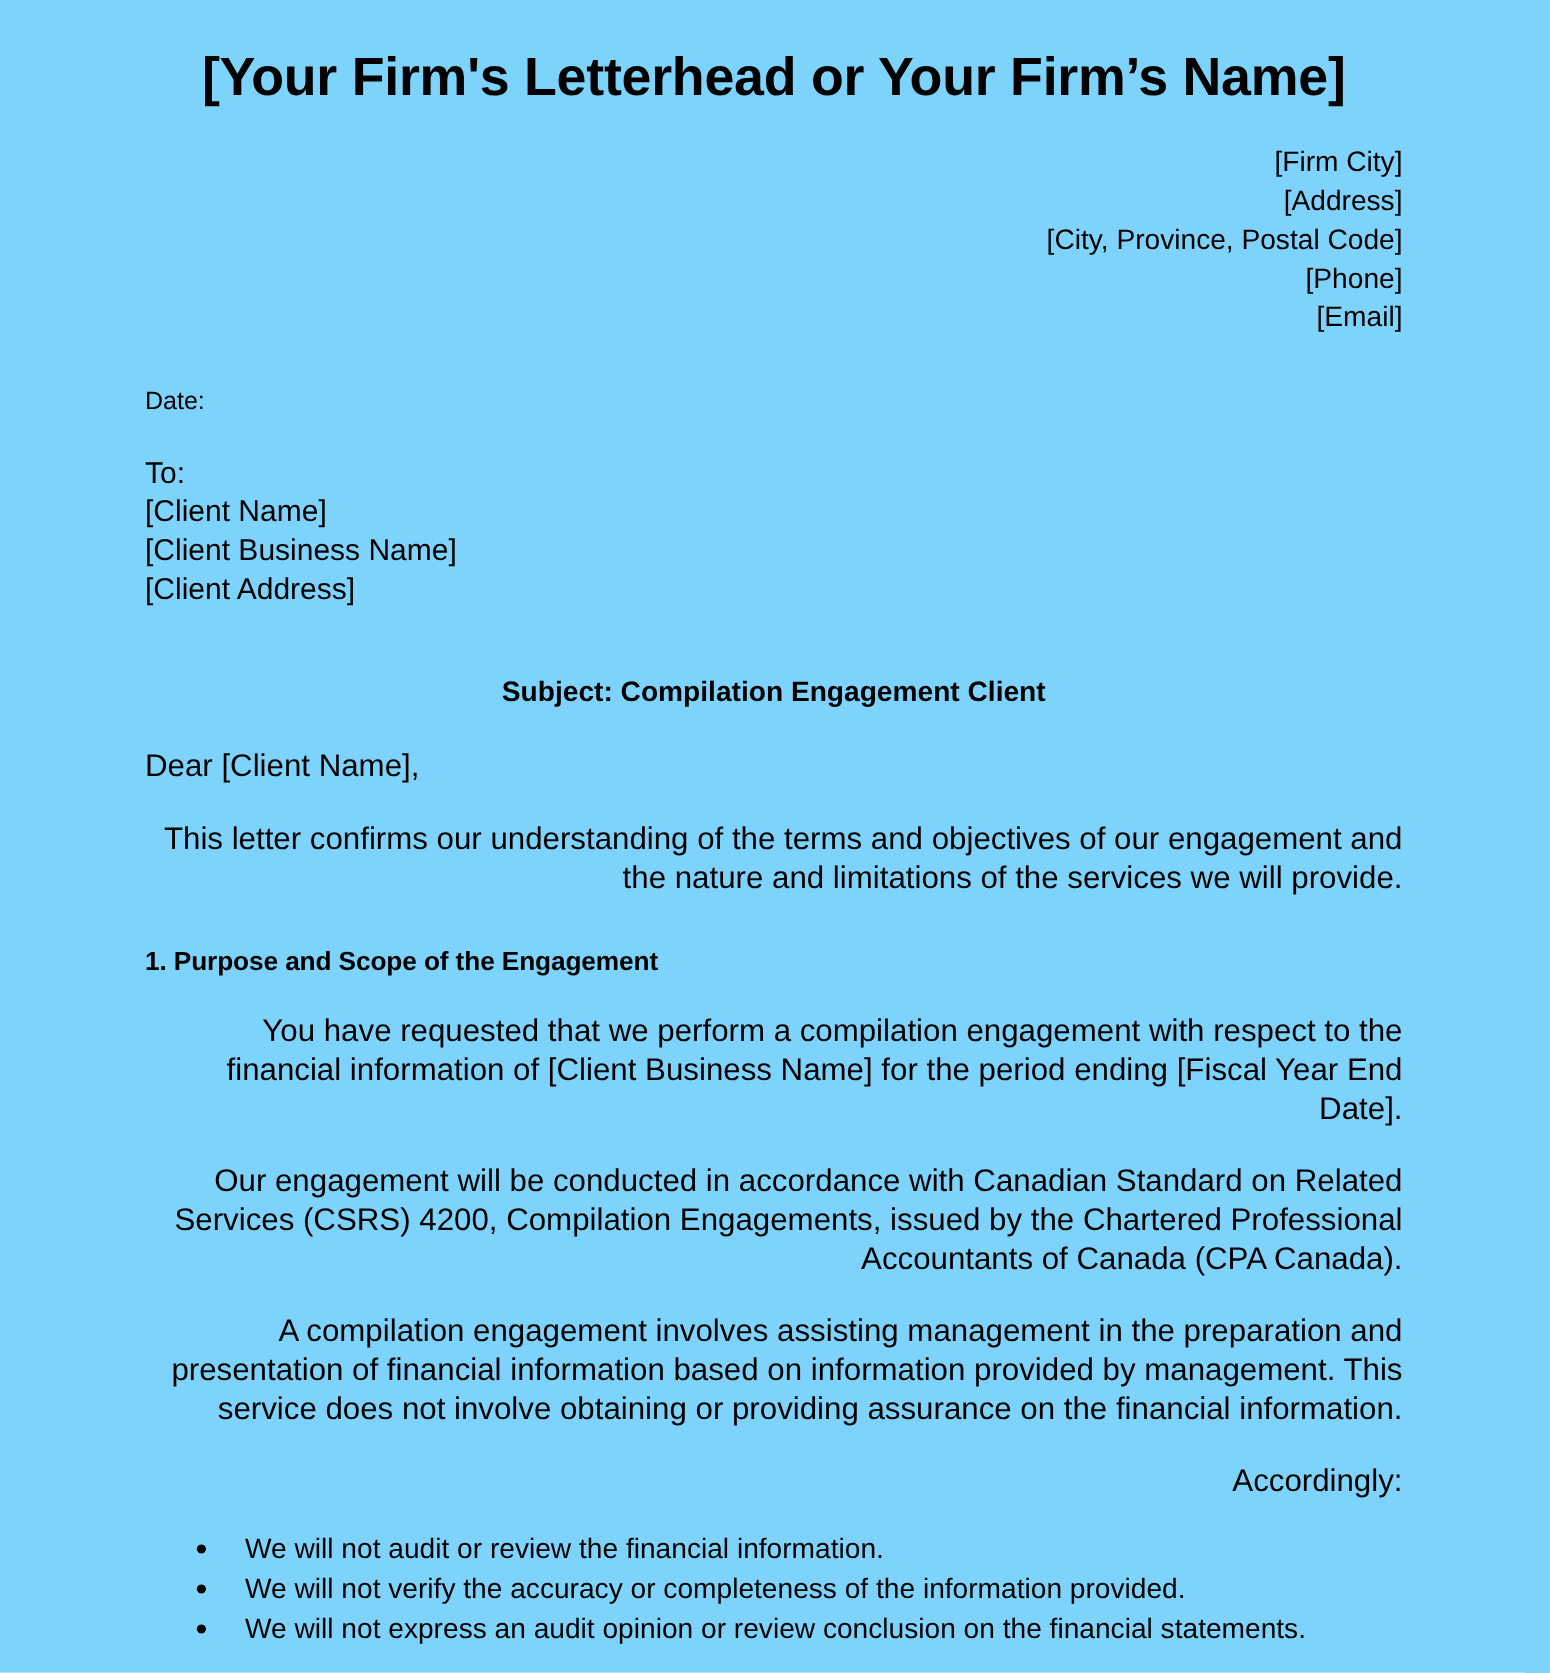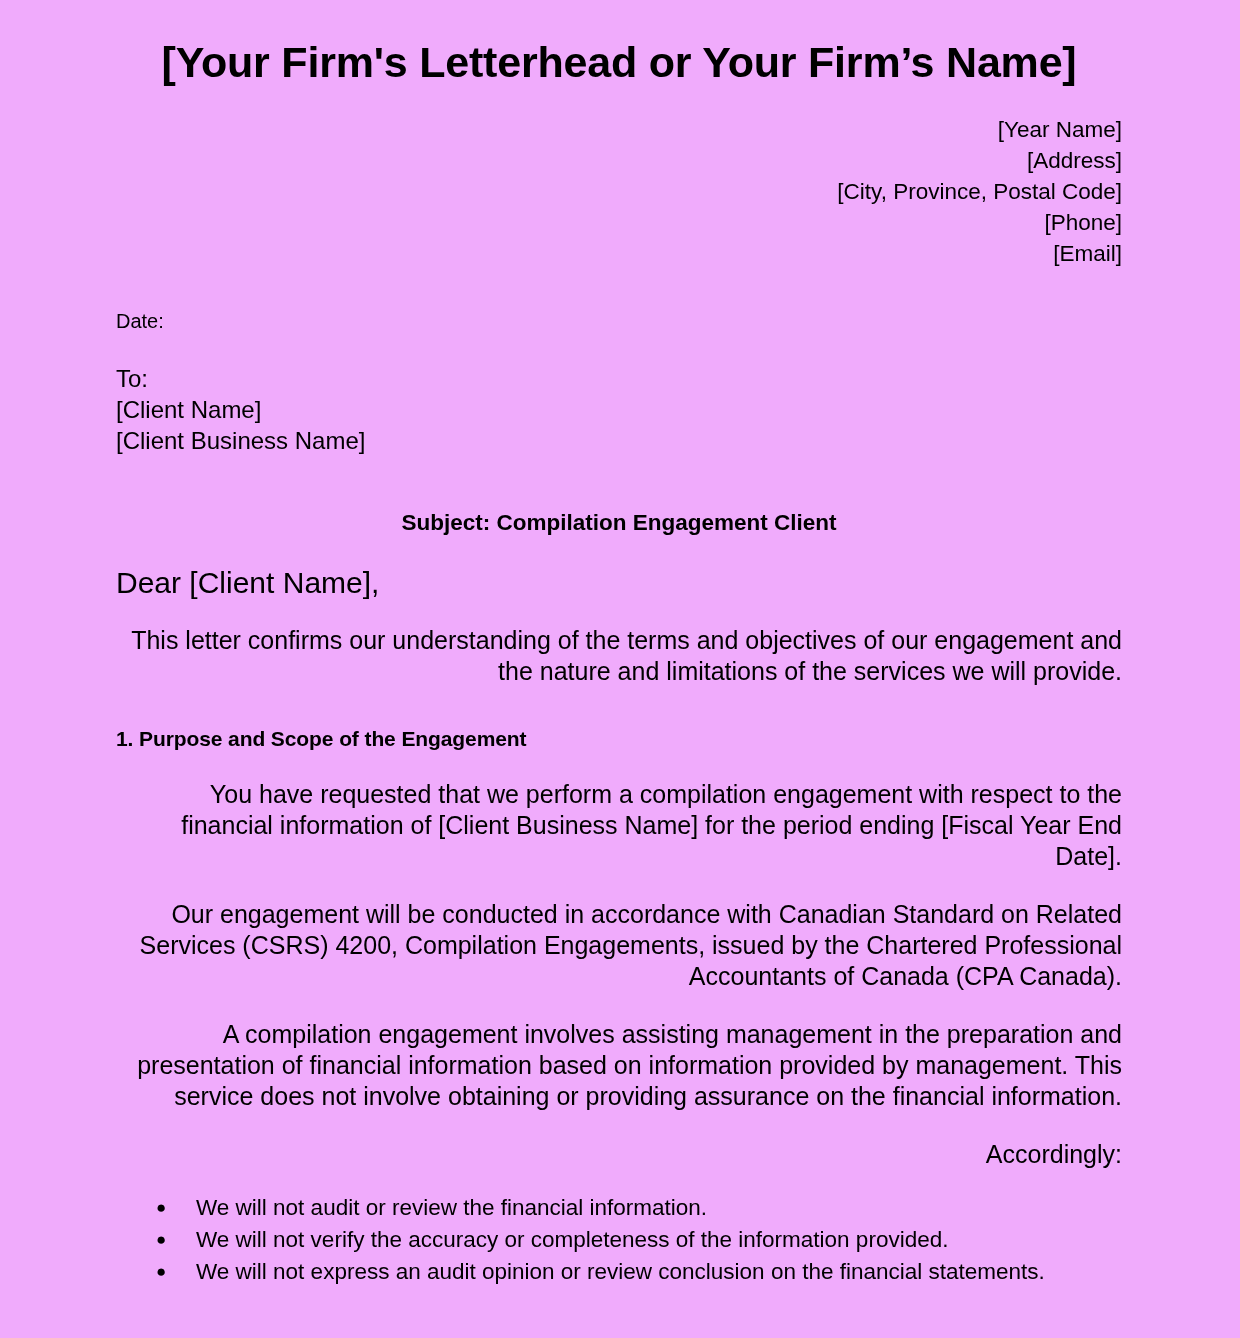--- a/index.html
+++ b/index.html
@@ -15,21 +15,21 @@
     color: #000000;
     -webkit-font-smoothing: antialiased;
     overflow: hidden;
   }
 
   .page {
     box-sizing: border-box;
     width: 1240px;
     min-height: 1338px;
     padding: 0 118px 0 116px;
-    background: #f0abfc;
+    background: #7dd3fc;
   }
 
   
   .doc-title {
     margin: 0;
     padding-top: 36px;
     text-align: center;
     font-size: 43px;
     line-height: 1.22;
     font-weight: bold;
@@ -72,21 +72,21 @@
     text-align: center;
     font-size: 22.5px;
     line-height: 31px;
     font-weight: bold;
   }
 
   
   .salutation {
     margin: 0;
     padding-top: 29px;
-    font-size: 30px;
+    font-size: 25px;
     line-height: 31px;
   }
 
   .body-para {
     margin: 0;
     padding-top: 27px;
     font-size: 25px;
     line-height: 31px;
     text-align: right;
   }
@@ -128,33 +128,34 @@
   }
 </style>
 </head>
 <body>
 
 <div class="page">
 
   <h1 class="doc-title">[Your Firm's Letterhead or Your Firm’s Name]</h1>
 
   <div class="firm-address">
-    <div>[Year Name]</div>
+    <div>[Firm City]</div>
     <div>[Address]</div>
     <div>[City, Province, Postal Code]</div>
     <div>[Phone]</div>
     <div>[Email]</div>
   </div>
 
   <div class="date-block">Date:</div>
 
   <div class="to-block">
     <div>To:</div>
     <div>[Client Name]</div>
     <div>[Client Business Name]</div>
+    <div>[Client Address]</div>
   </div>
 
   <div class="subject-line">Subject: Compilation Engagement Client</div>
 
   <p class="salutation">Dear [Client Name],</p>
 
   <p class="body-para">This letter confirms our understanding of the terms and objectives of our engagement and the nature and limitations of the services we will provide.</p>
 
   <h2 class="section-heading">1. Purpose and Scope of the Engagement</h2>
 

